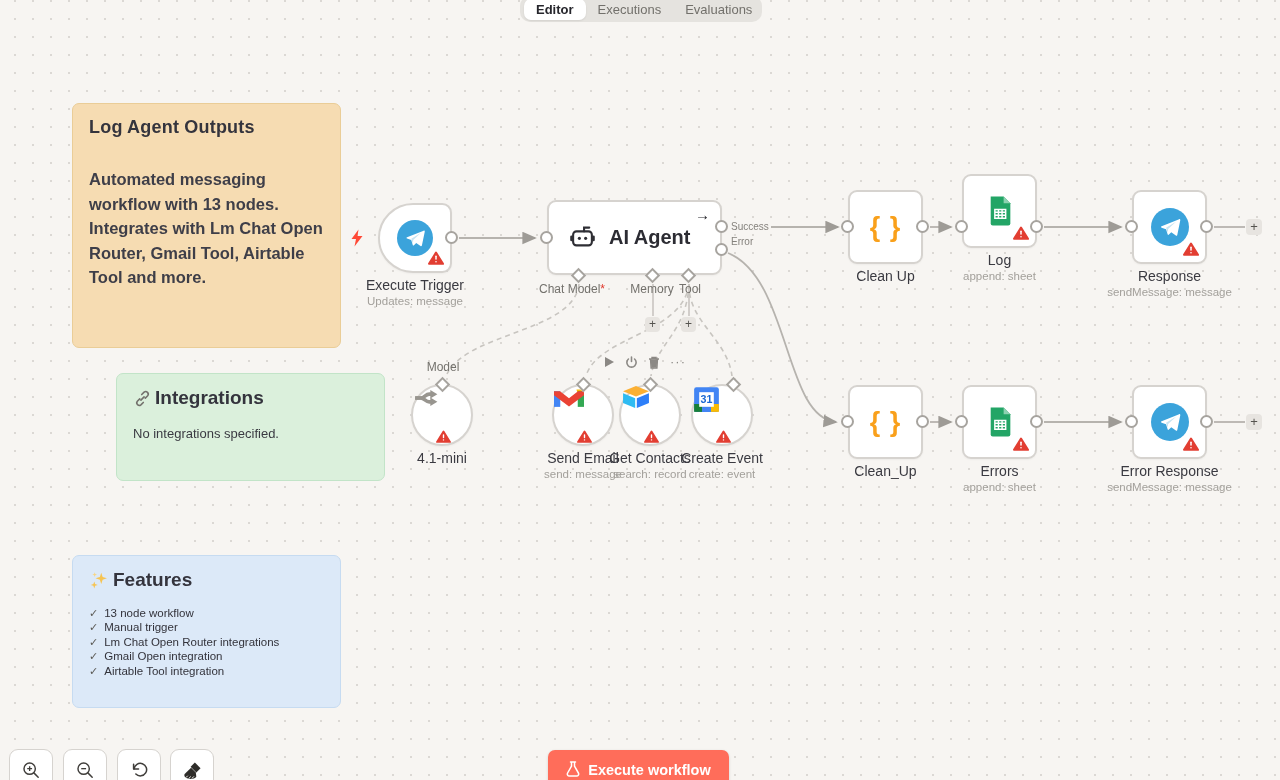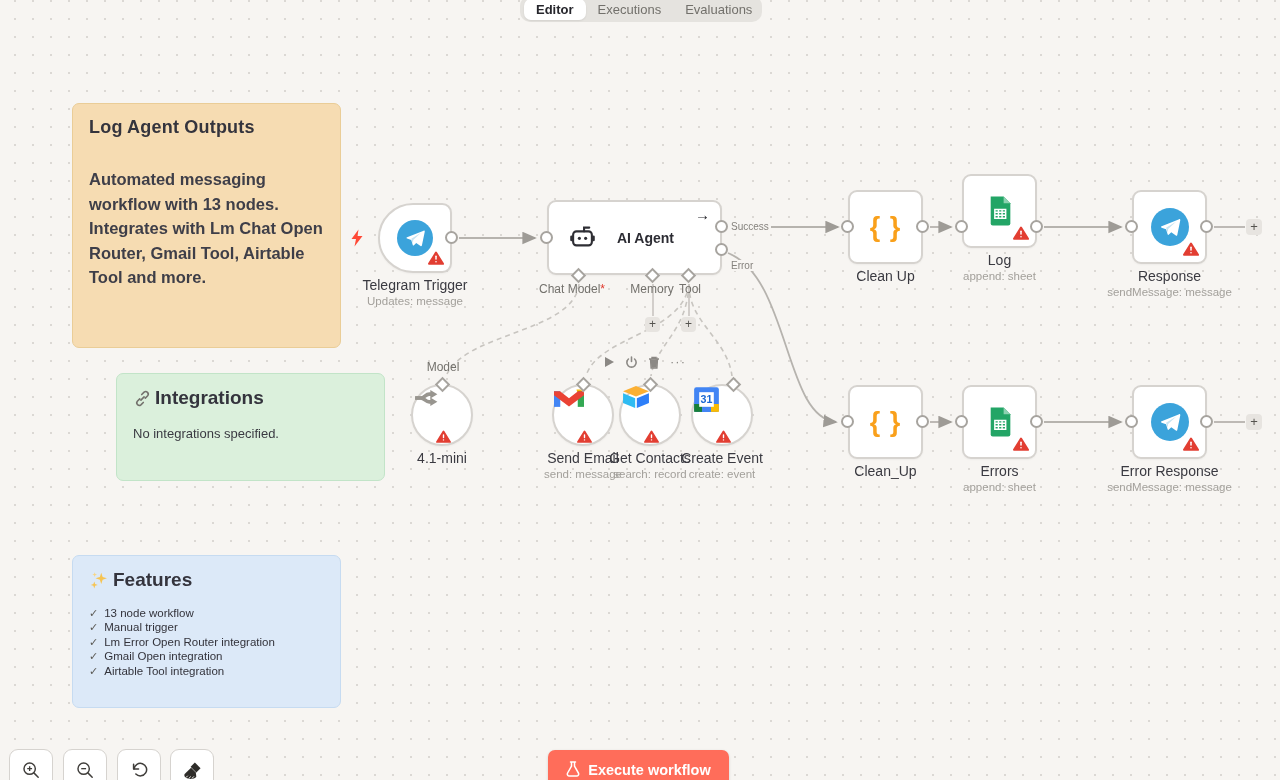--- a/index.html
+++ b/index.html
@@ -49,21 +49,21 @@
   .warn.bc{left:calc(50% - 6px);bottom:1px;}
   .port{position:absolute;width:13px;height:13px;border-radius:50%;background:#fff;
     border:2px solid #a7a49f;box-sizing:border-box;z-index:3;}
   .diamond{position:absolute;width:11px;height:11px;background:#fff;border:2px solid #a7a49f;
     box-sizing:border-box;transform:rotate(45deg);z-index:3;}
   .portlabel{position:absolute;font-size:10px;color:#85827d;z-index:3;background:#f7f5f2;
     padding:0 2px;white-space:nowrap;}
   .sublabel{position:absolute;font-size:12px;color:#73716c;z-index:3;transform:translateX(-50%);white-space:nowrap;}
   .req{color:#e0372b;}
   .agent-body{position:absolute;inset:0;display:flex;align-items:center;padding-left:20px;gap:13px;}
-  .agent-name{font-size:14px;font-weight:700;color:#2c2c33;margin-left:8px;}
+  .agent-name{font-size:20px;font-weight:700;color:#2c2c33;}
   .agent-arrow{position:absolute;top:4px;right:10px;font-size:15px;font-weight:700;color:#1f1f25;}
   .braces{font-size:27px;font-weight:700;color:#f9a01b;letter-spacing:1px;}
   .plus-sq{position:absolute;background:#e7e4e0;border-radius:4px;color:#55534f;
     text-align:center;z-index:3;cursor:pointer;}
   .plus-sm{width:15px;height:15px;font-size:12px;line-height:15px;}
   .plus-lg{width:16px;height:16px;font-size:13px;line-height:16px;}
   .hover-toolbar{position:absolute;left:604px;top:355px;display:flex;gap:10px;align-items:center;z-index:4;}
   .hover-toolbar .ticon{display:flex;color:#8b8884;}
   .dots{font-size:13px;color:#8b8884;letter-spacing:1px;line-height:14px;}
   .bolt{position:absolute;left:350px;top:229px;z-index:3;}
@@ -169,21 +169,21 @@
     <li>
         <span class="check">✓</span>
         <span>13 node workflow</span>
       </li>
     <li>
         <span class="check">✓</span>
         <span>Manual trigger</span>
       </li>
     <li>
         <span class="check">✓</span>
-        <span>Lm Error Open Router integration</span>
+        <span>Lm Chat Open Router integrations</span>
       </li>
     <li>
         <span class="check">✓</span>
         <span>Gmail Open integration</span>
       </li>
     <li>
         <span class="check">✓</span>
         <span>Airtable Tool integration</span>
       </li>
   </ul>
@@ -228,41 +228,41 @@
   <span class="cicon">
     <svg width="36" height="36" viewBox="0 0 24 24">
         <use href="#telegram-ico"></use>
       </svg>
   </span>
   <span class="warn br">
     <svg width="16" height="14" viewBox="0 0 16 14">
         <use href="#warn-tri"></use>
       </svg>
   </span>
-  <div class="nlabel">Telegram Trigger</div>
+  <div class="nlabel">Execute Trigger</div>
   <div class="nsub">Updates: message</div>
 </div>
 <div class="port" style="left:445px;top:231px"></div>
 
 <div class="node" style="left:547px;top:200px;width:175px;height:75px">
   <div class="agent-body">
     <span>
       <svg width="27" height="25" viewBox="0 0 24 24">
           <use href="#robot-ico"></use>
         </svg>
     </span>
     <span class="agent-name">AI Agent</span>
   </div>
   <span class="agent-arrow">→</span>
 </div>
 <div class="port" style="left:540px;top:231px"></div>
 <div class="port" style="left:715px;top:220px"></div>
 <div class="port" style="left:715px;top:243px"></div>
 <div class="portlabel" style="left:729px;top:221px">Success</div>
-<div class="portlabel" style="left:729px;top:260px">Error</div>
+<div class="portlabel" style="left:729px;top:236px">Error</div>
 <div class="diamond" style="left:573px;top:270px"></div>
 <div class="diamond" style="left:647px;top:270px"></div>
 <div class="diamond" style="left:683px;top:270px"></div>
 <div class="sublabel" style="left:572px;top:282px"><span>Chat Model</span><span class="req">*</span></div>
 <div class="sublabel" style="left:652px;top:282px">Memory</div>
 <div class="sublabel" style="left:690px;top:282px">Tool</div>
 <div class="plus-sq plus-sm" style="left:645px;top:317px">+</div>
 <div class="plus-sq plus-sm" style="left:681px;top:317px">+</div>
 
 <div class="node" style="left:848px;top:190px;width:75px;height:74px">

